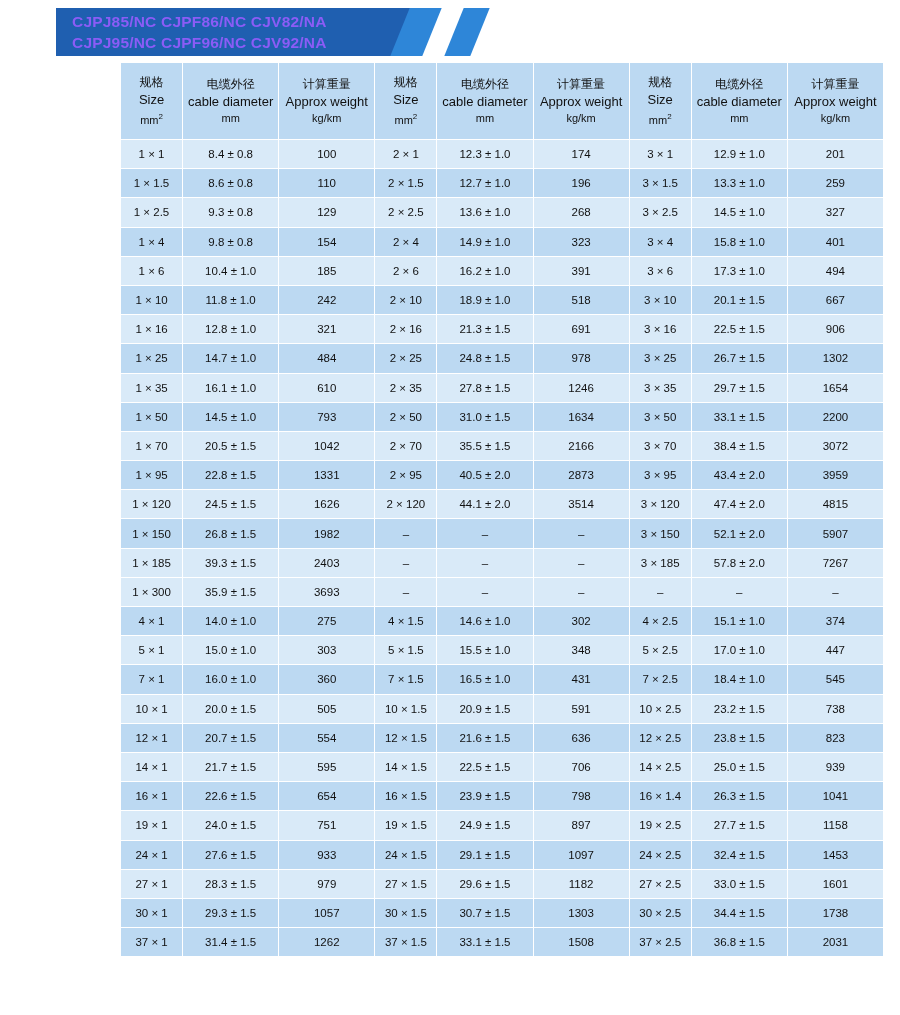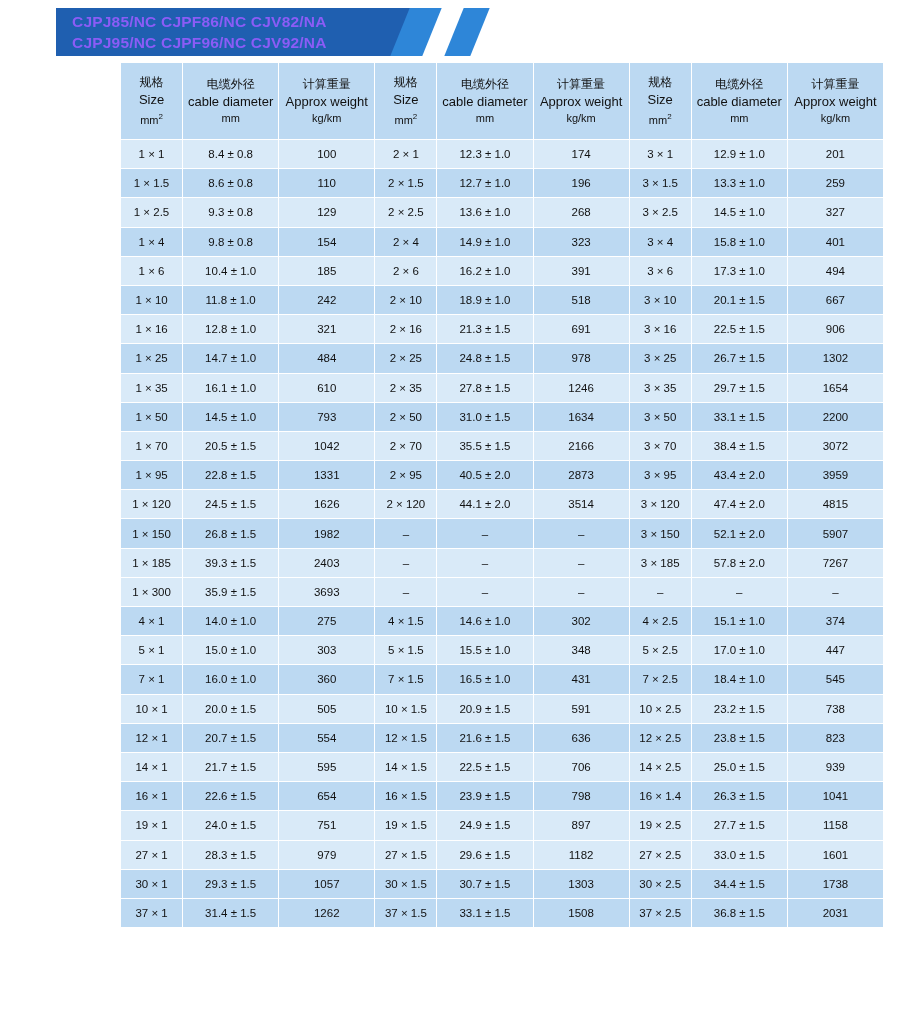--- a/index.html
+++ b/index.html
@@ -448,20 +448,31 @@
             <td>19 × 1</td>
             <td>24.0 ± 1.5</td>
             <td>751</td>
             <td>19 × 1.5</td>
             <td>24.9 ± 1.5</td>
             <td>897</td>
             <td>19 × 2.5</td>
             <td>27.7 ± 1.5</td>
             <td>1158</td>
           </tr>
+          <tr class="alt">
+            <td>24 × 1</td>
+            <td>27.6 ± 1.5</td>
+            <td>933</td>
+            <td>24 × 1.5</td>
+            <td>29.1 ± 1.5</td>
+            <td>1097</td>
+            <td>24 × 2.5</td>
+            <td>32.4 ± 1.5</td>
+            <td>1453</td>
+          </tr>
           <tr>
             <td>27 × 1</td>
             <td>28.3 ± 1.5</td>
             <td>979</td>
             <td>27 × 1.5</td>
             <td>29.6 ± 1.5</td>
             <td>1182</td>
             <td>27 × 2.5</td>
             <td>33.0 ± 1.5</td>
             <td>1601</td>

